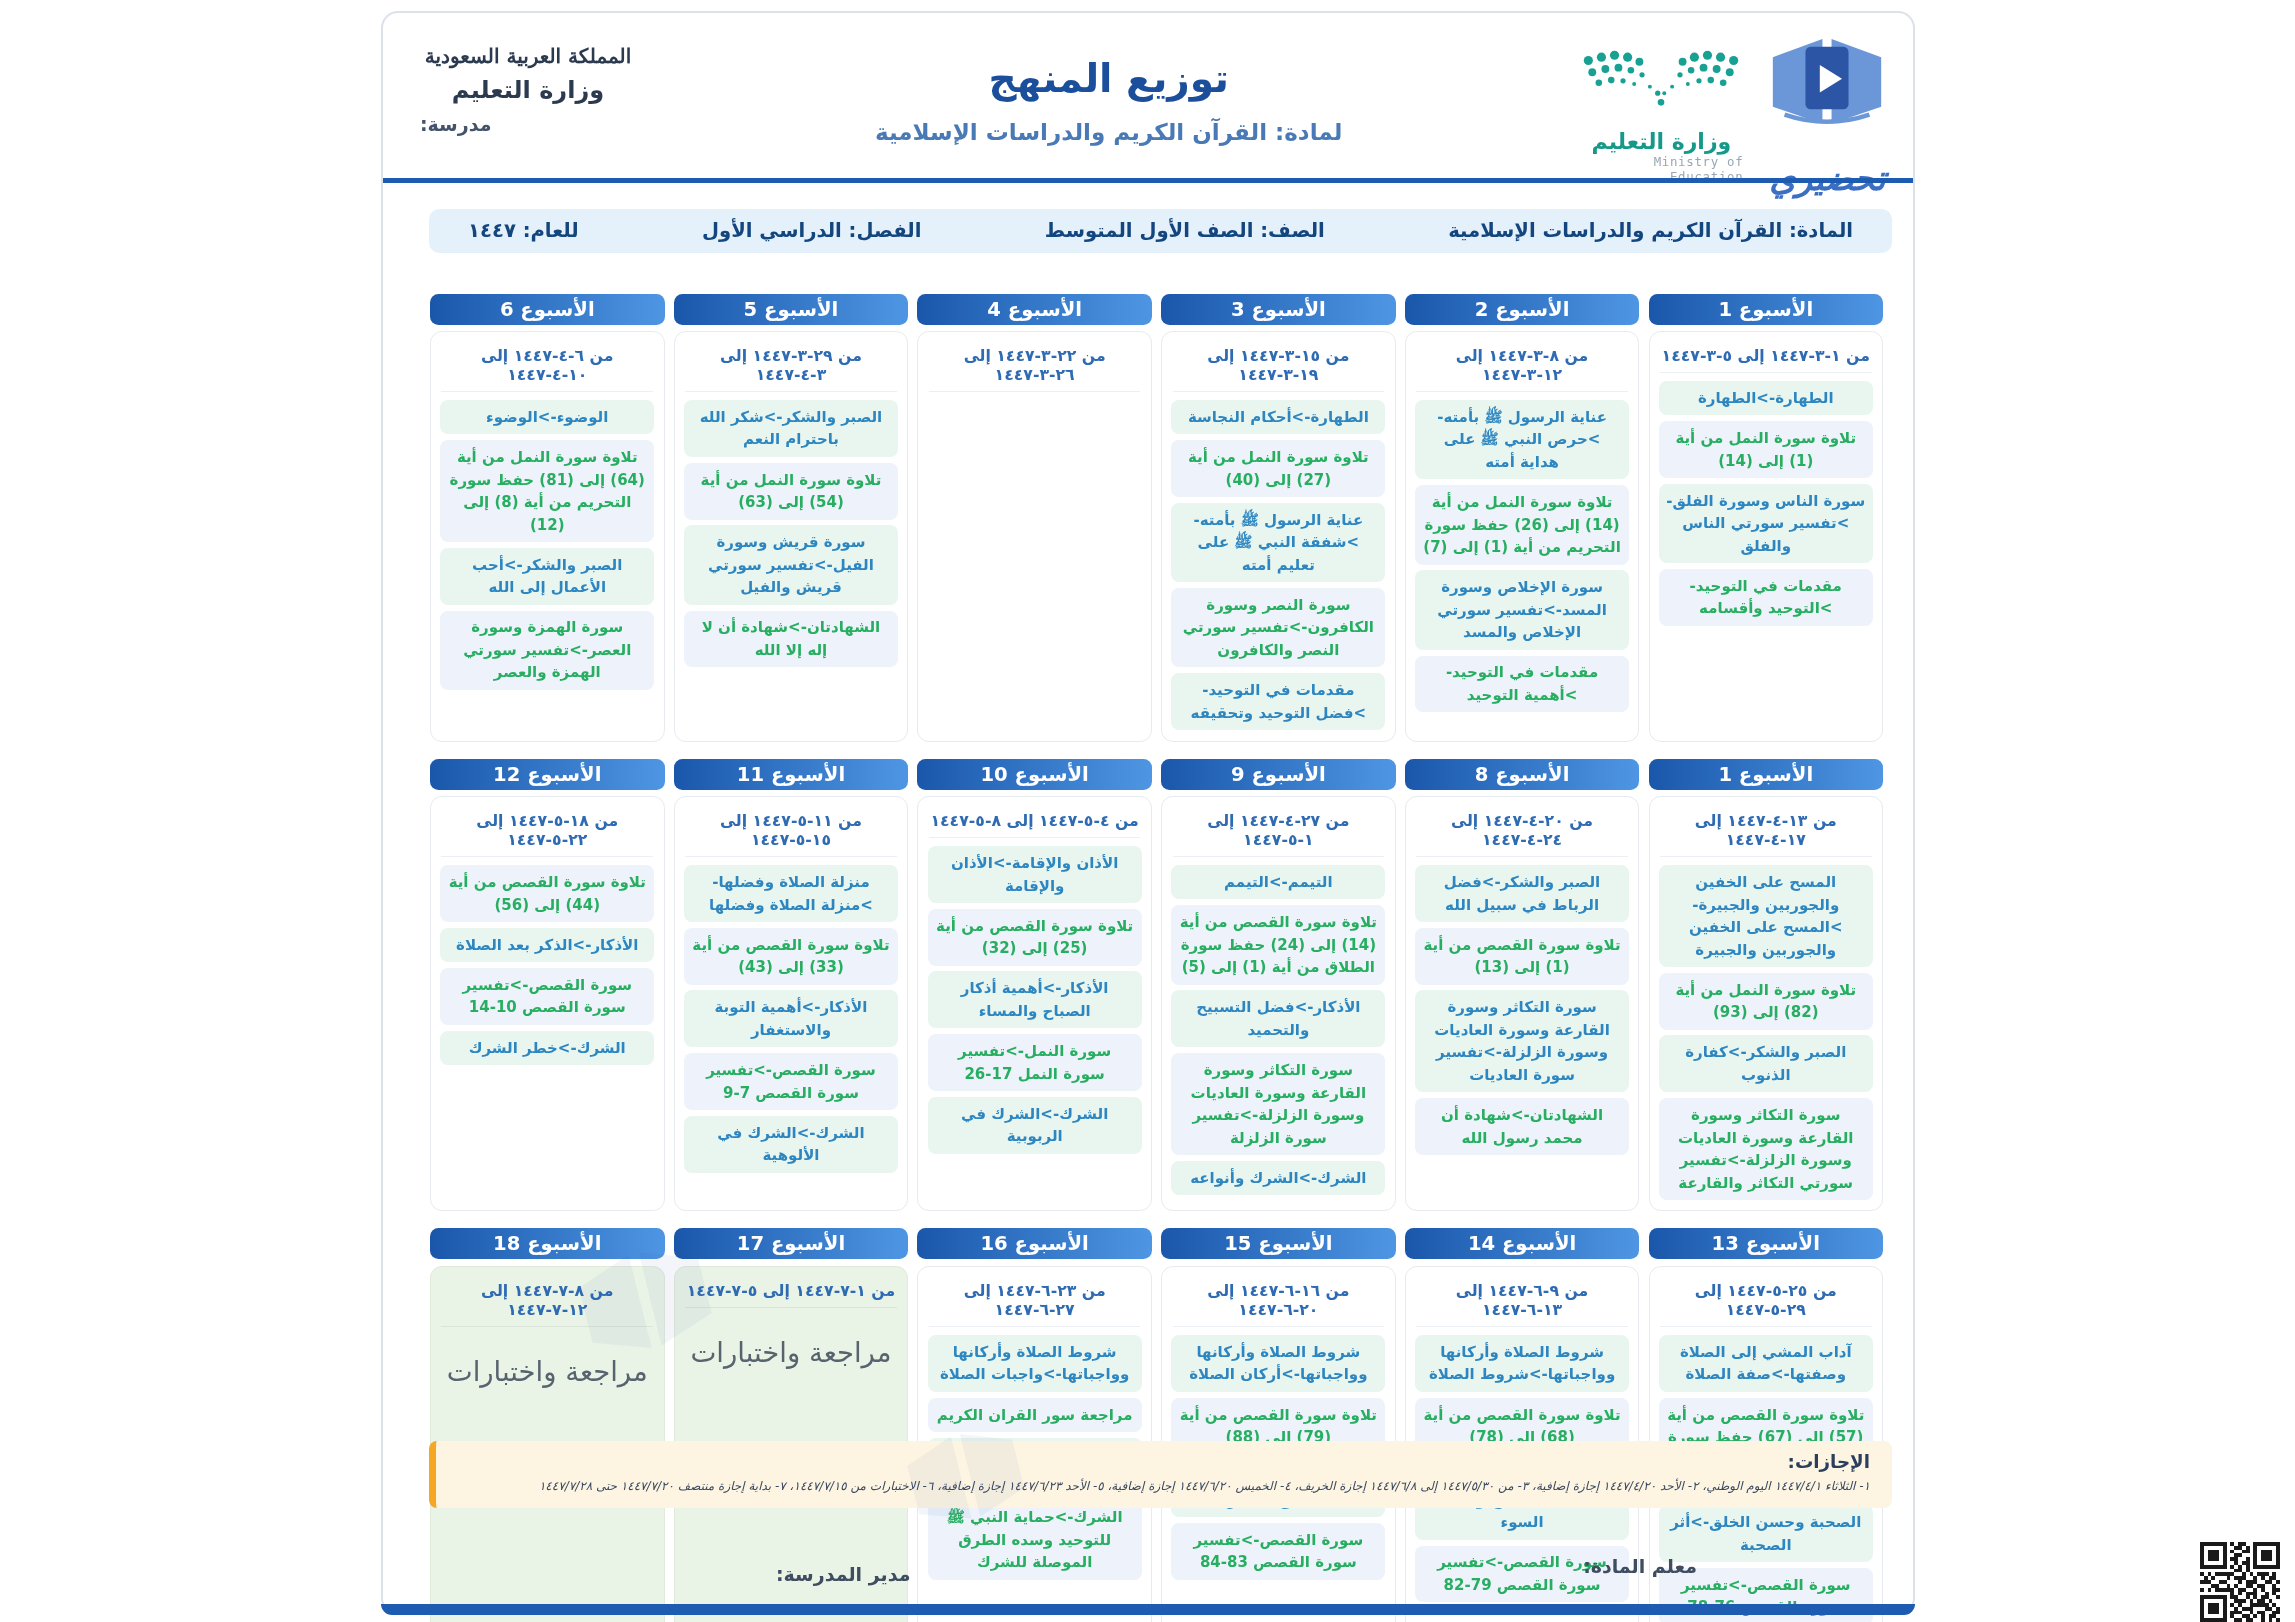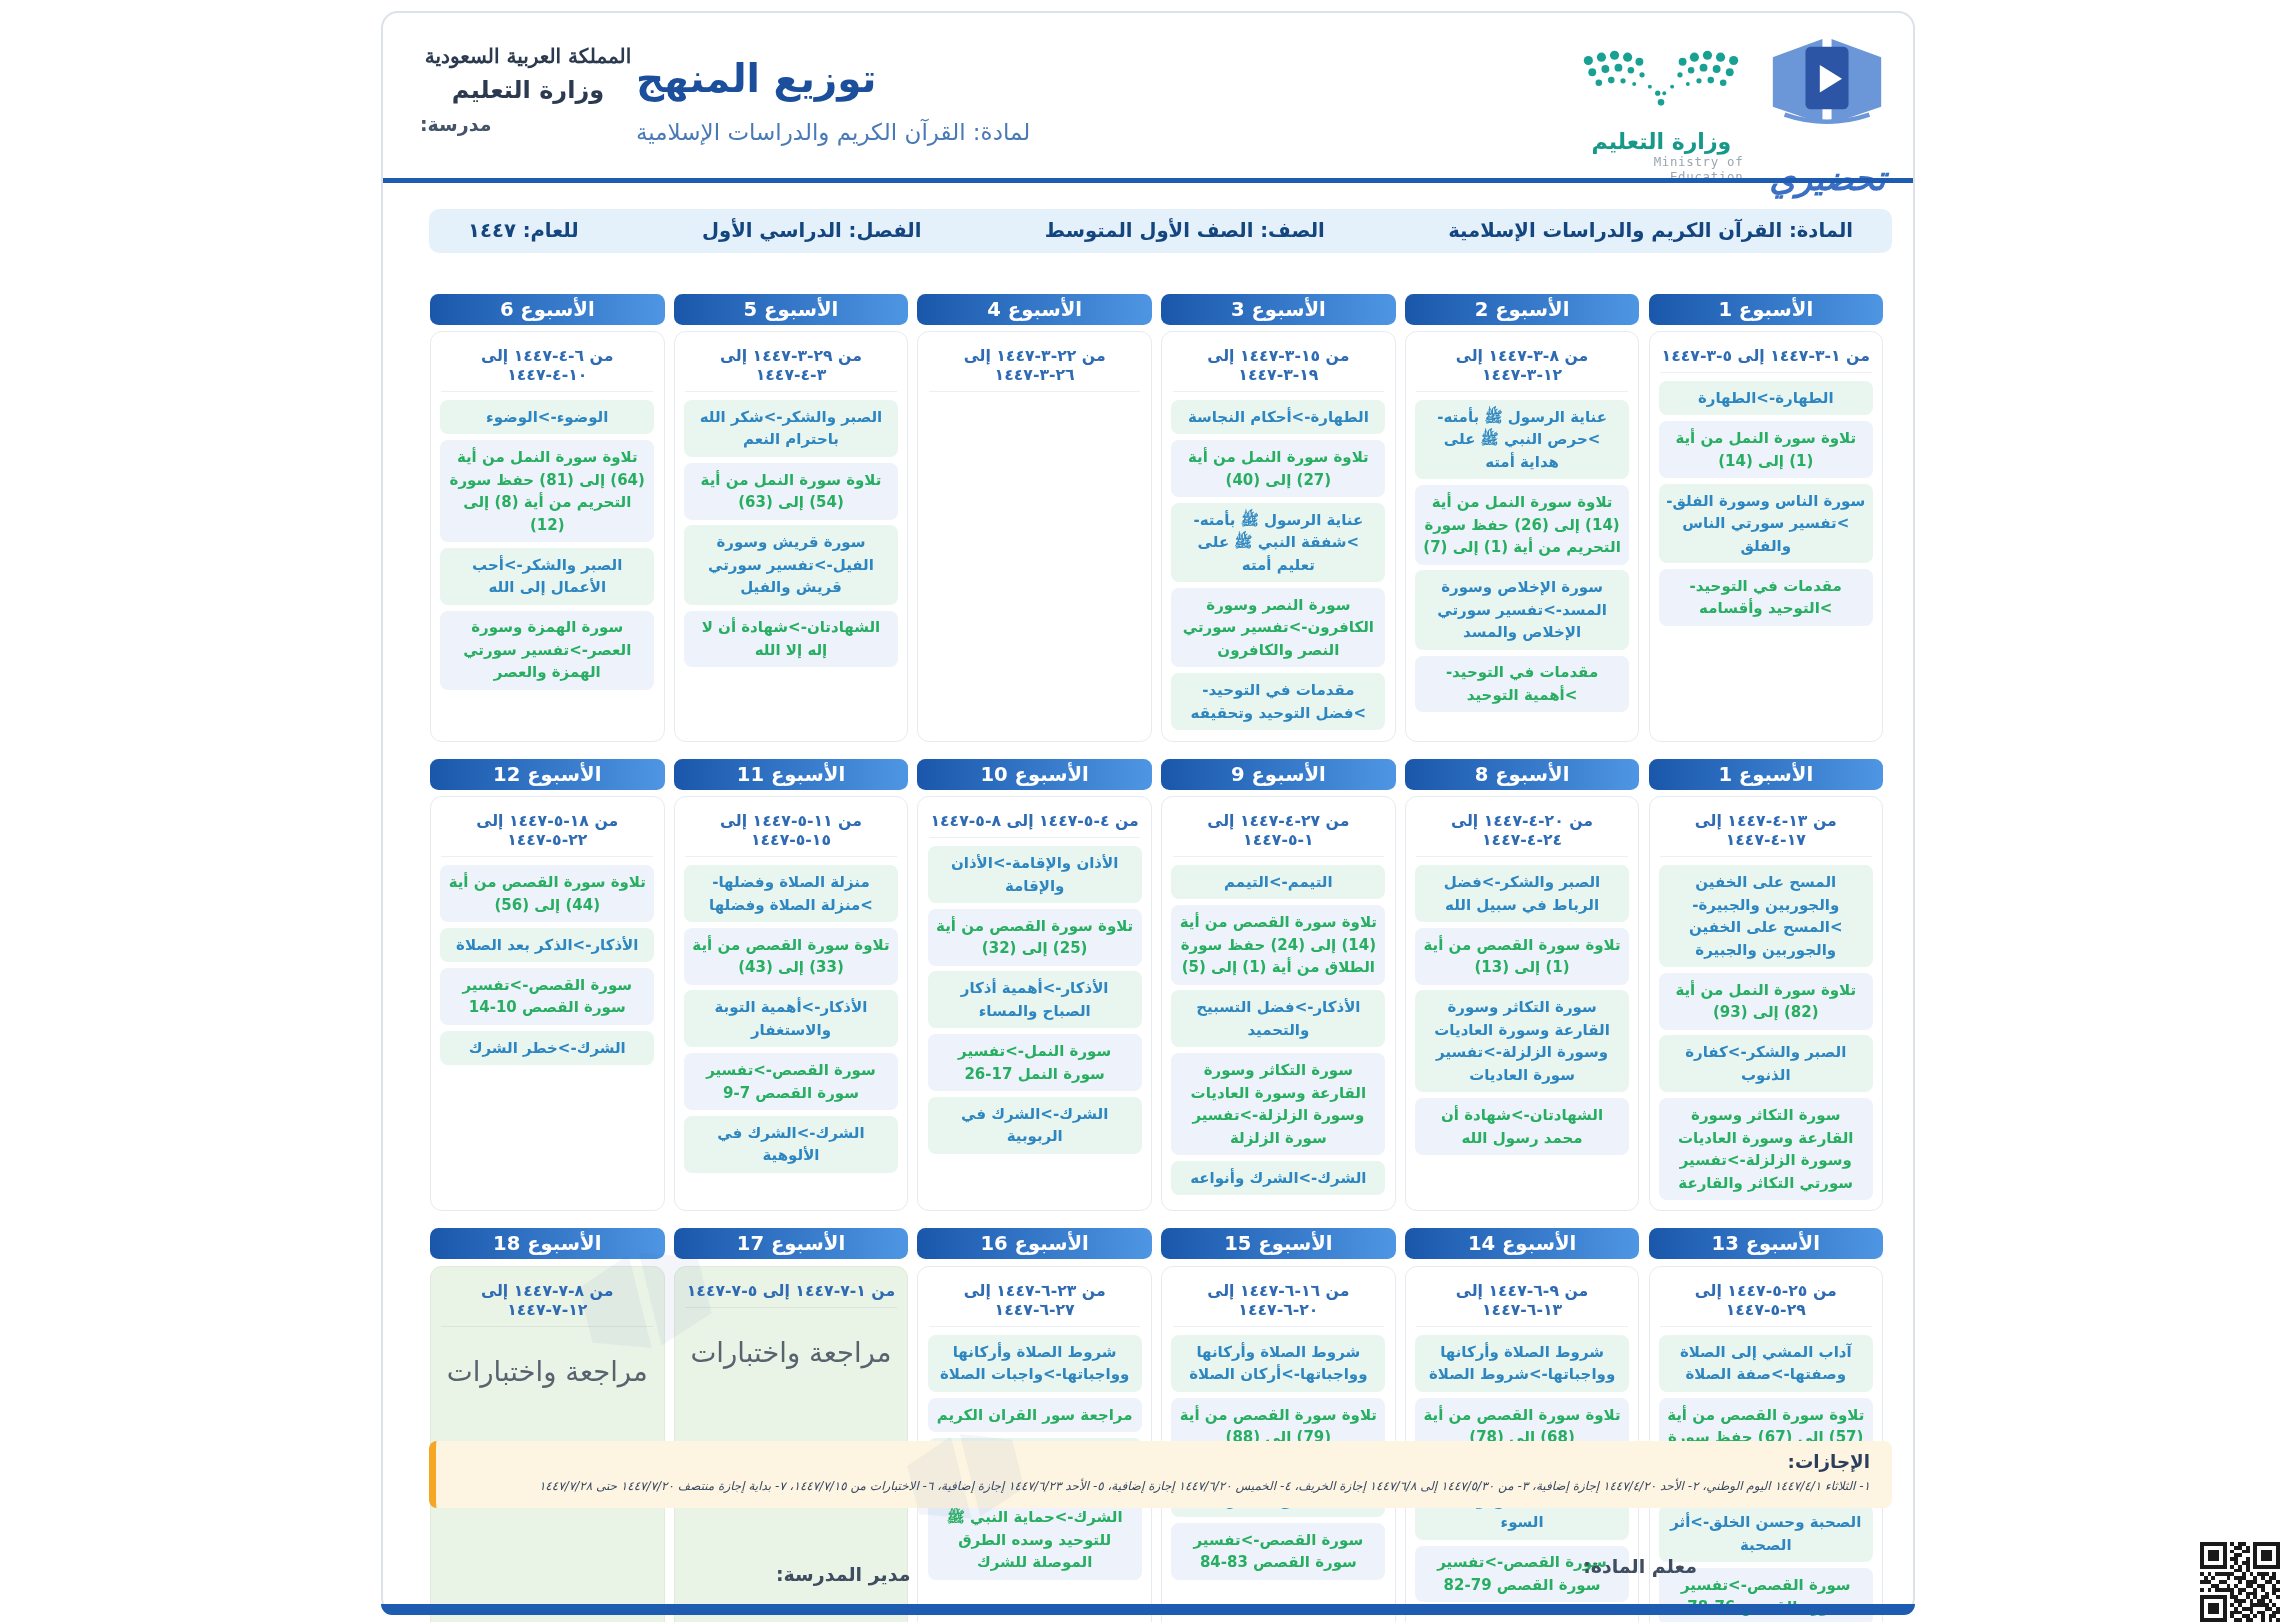--- a/index.html
+++ b/index.html
@@ -6,23 +6,23 @@
   body{width:2295px;height:1623px;position:relative;font-family:"DejaVu Sans",sans-serif;direction:rtl;overflow:hidden;}
   .page{position:absolute;left:381px;top:10.5px;width:1534px;height:1604px;background:#fff;border:2px solid #dde2e9;border-radius:17px;box-sizing:border-box;}
   
   .hdr{position:absolute;top:18.3px;left:37px;right:23.6px;height:143px;display:flex;align-items:flex-start;}
   .brand{display:flex;align-items:flex-start;gap:22px;width:308px;}
   .brand-book{position:relative;width:124px;height:131px;}
   .brand-script{color:#3b6fc4;font-size:34px;font-weight:bold;font-style:italic;margin-top:-3.9px;text-align:center;}
   .moe-logo{display:flex;flex-direction:column;align-items:center;margin-top:19.6px;}
   .moe-ar{color:#17998a;font-size:22px;font-weight:bold;margin-top:6.5px;}
   .moe-en{color:#9aa7b2;font-size:12.4px;letter-spacing:0.7px;font-family:"DejaVu Sans Mono",monospace;}
-  .title-wrap{flex:1;text-align:left;padding-top:25px;}
+  .title-wrap{flex:1;text-align:center;padding-top:25px;}
   .doc-title{color:#1b4f9c;font-size:39px;font-weight:bold;}
-  .doc-subtitle{color:#4a7ab5;font-size:23px;font-weight:normal;margin-top:18.3px;}
+  .doc-subtitle{color:#4a7ab5;font-size:23px;font-weight:bold;margin-top:18.3px;}
   .gov{width:216px;text-align:center;padding-top:13px;}
   .gov-callig{font-family:"DejaVu Serif",serif;font-weight:bold;color:#2c3a50;font-size:20px;}
   .gov-ministry{color:#2c3a50;font-size:24px;font-weight:bold;margin-top:7.9px;}
   .gov-school{color:#44546a;font-size:19px;font-weight:bold;margin-top:9.2px;text-align:left;}
   .rule{position:absolute;top:165px;left:0;right:0;height:5.9px;background:#1d5cb0;}
   
   .info{position:absolute;top:196px;left:46px;width:1463px;height:44px;background:#e4f0fa;border-radius:10.5px;display:flex;flex-direction:row;align-items:center;justify-content:space-between;padding:0 39px;box-sizing:border-box;}
   .info span{color:#13457f;font-size:19.6px;font-weight:bold;white-space:nowrap;}
   
   .grid{position:absolute;top:281px;left:47px;width:1453px;display:grid;grid-template-columns:repeat(6,1fr);column-gap:9.2px;row-gap:17px;direction:rtl;}

